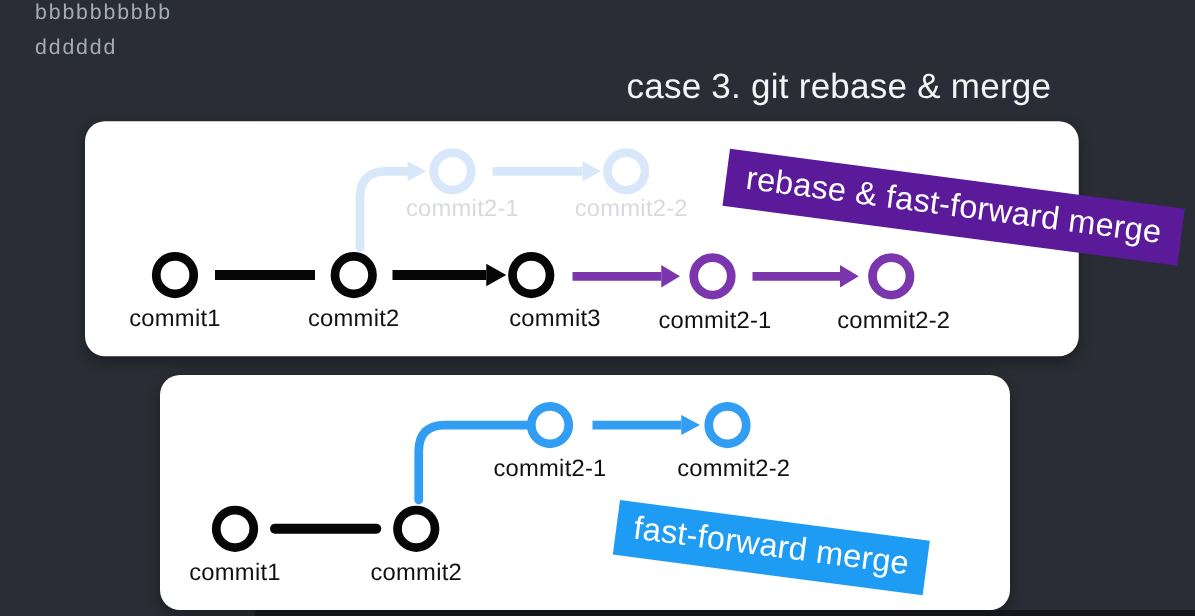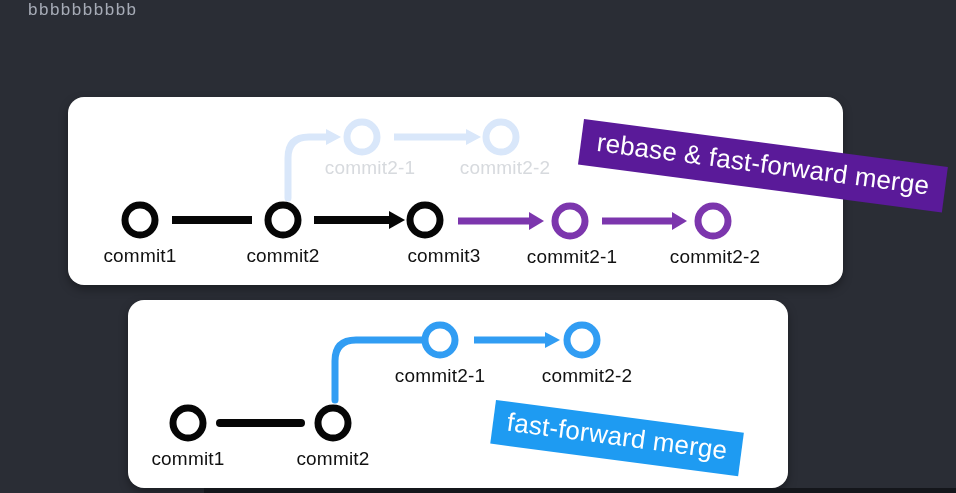--- a/index.html
+++ b/index.html
@@ -10,21 +10,21 @@
     --notes:#a6abb6; --title:#f3f4f6; --strip:#14161b;
   }
   html,body{margin:0;padding:0;background:#1f2128;}
   .stage{position:relative;width:956px;height:493px;background:var(--bg);
     overflow:hidden;font-family:"Liberation Sans", sans-serif;}
   .notes{position:absolute;left:28px;top:-4px;color:var(--notes);
     font-size:17px;line-height:27.5px;letter-spacing:1.5px;}
   .slide-title{position:absolute;top:53px;right:115px;color:var(--title);
     font-size:28px;font-weight:500;letter-spacing:0.2px;white-space:nowrap;}
   .panel{position:absolute;background:var(--panel);border-radius:16px;
-    box-shadow:0 4px 10px rgba(0,0,0,0.35);}
+    box-shadow:0 4px 10px rgba(0,0,0,0.35);padding-left:20px;}
   .panel-rebase{left:68px;top:97px;width:775px;height:188px;}
   .panel-ff{left:128px;top:300px;width:660px;height:188px;}
   .panel svg{position:absolute;left:0;top:0;display:block;}
   .lbl{position:absolute;transform:translateX(-50%);font-size:19px;
     color:var(--ink);white-space:nowrap;letter-spacing:0.2px;}
   .lbl.ghost{color:var(--ghost-label);}
   .banner{position:absolute;color:#ffffff;font-size:26px;font-weight:500;
     white-space:nowrap;transform-origin:left top;transform:rotate(7.5deg);
     letter-spacing:0.2px;z-index:5;}
   .banner-rebase{left:584px;top:119px;background:var(--purple-banner);
@@ -34,22 +34,24 @@
   .bottom-strip{position:absolute;left:204px;right:0;bottom:0;height:5px;
     background:var(--strip);}
 </style>
 </head>
 <body>
 
 <div class="stage">
 
   <div class="notes">
     <div>bbbbbbbbbb</div>
+    <div>dddddd</div>
   </div>
 
+  <div class="slide-title">case 3. git rebase &amp; merge</div>
 
   <section class="panel panel-rebase">
     <svg width="775" height="188" viewBox="0 0 775 188">
 
       <path d="M 220 101 L 220 61 Q 220 40 241 40 L 258 40" fill="none" style="stroke:var(--ghost-blue)" stroke-width="7" stroke-linecap="round"></path>
       <polygon points="258,32 273,40 258,48" style="fill:var(--ghost-blue)"></polygon>
       <circle cx="294" cy="40" r="15" fill="none" style="stroke:var(--ghost-blue)" stroke-width="7"></circle>
       <line x1="326" y1="40" x2="398" y2="40" style="stroke:var(--ghost-blue)" stroke-width="7"></line>
       <polygon points="398,32 413,40 398,48" style="fill:var(--ghost-blue)"></polygon>
       <circle cx="433" cy="40" r="15" fill="none" style="stroke:var(--ghost-blue)" stroke-width="7"></circle>

